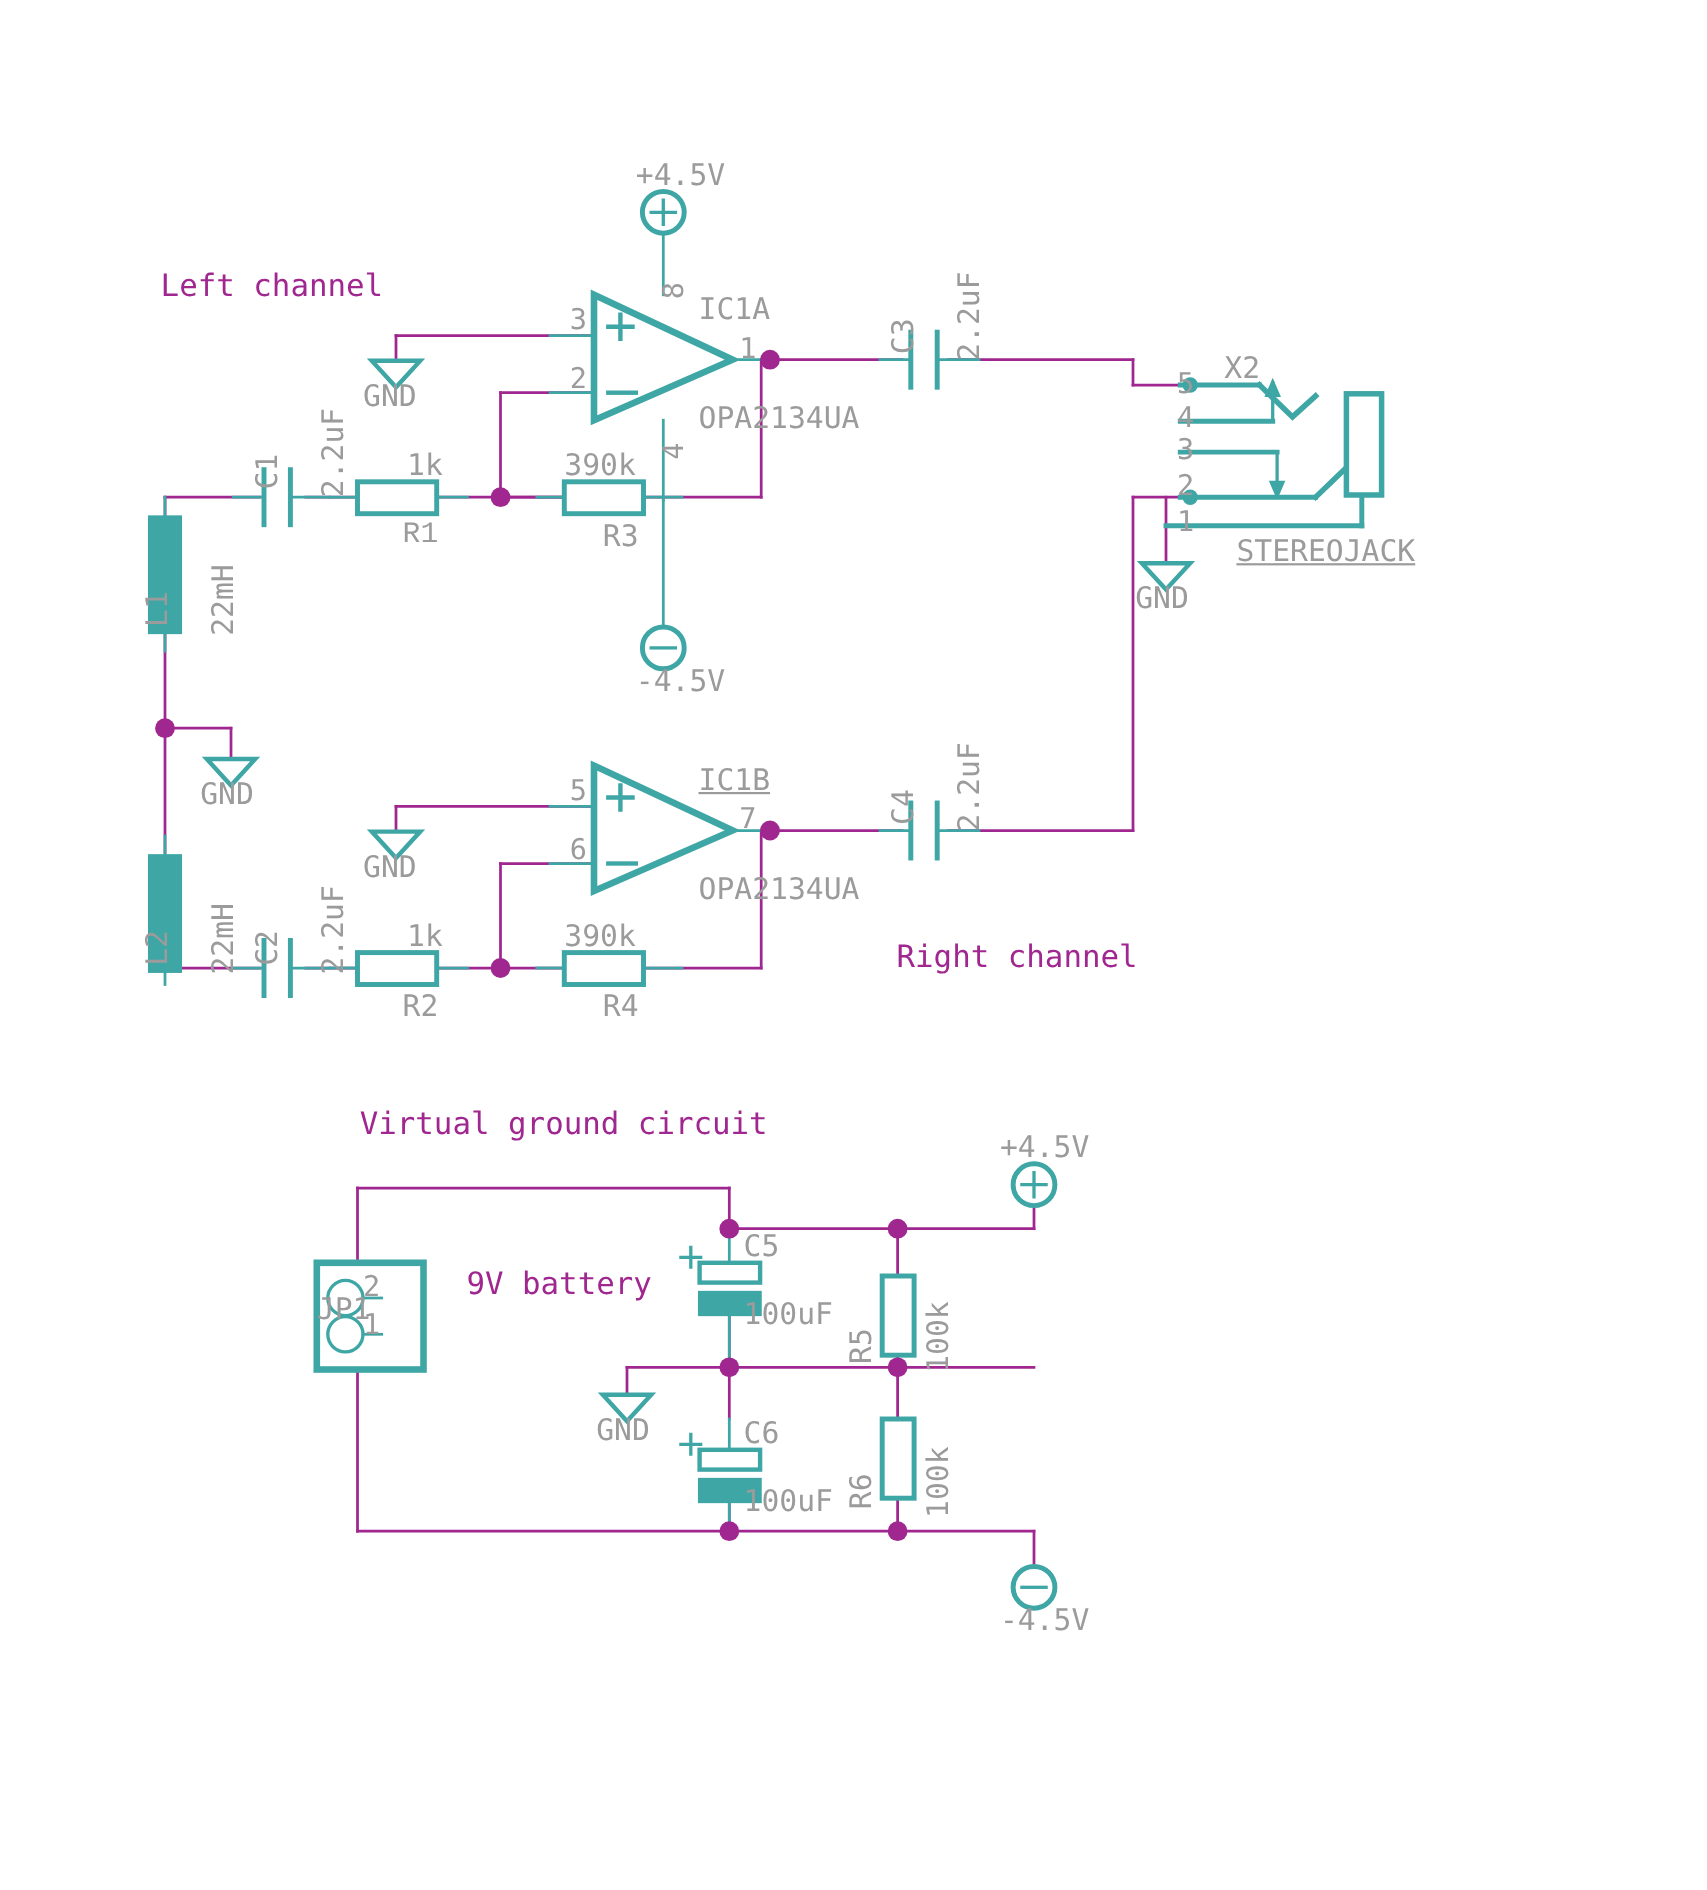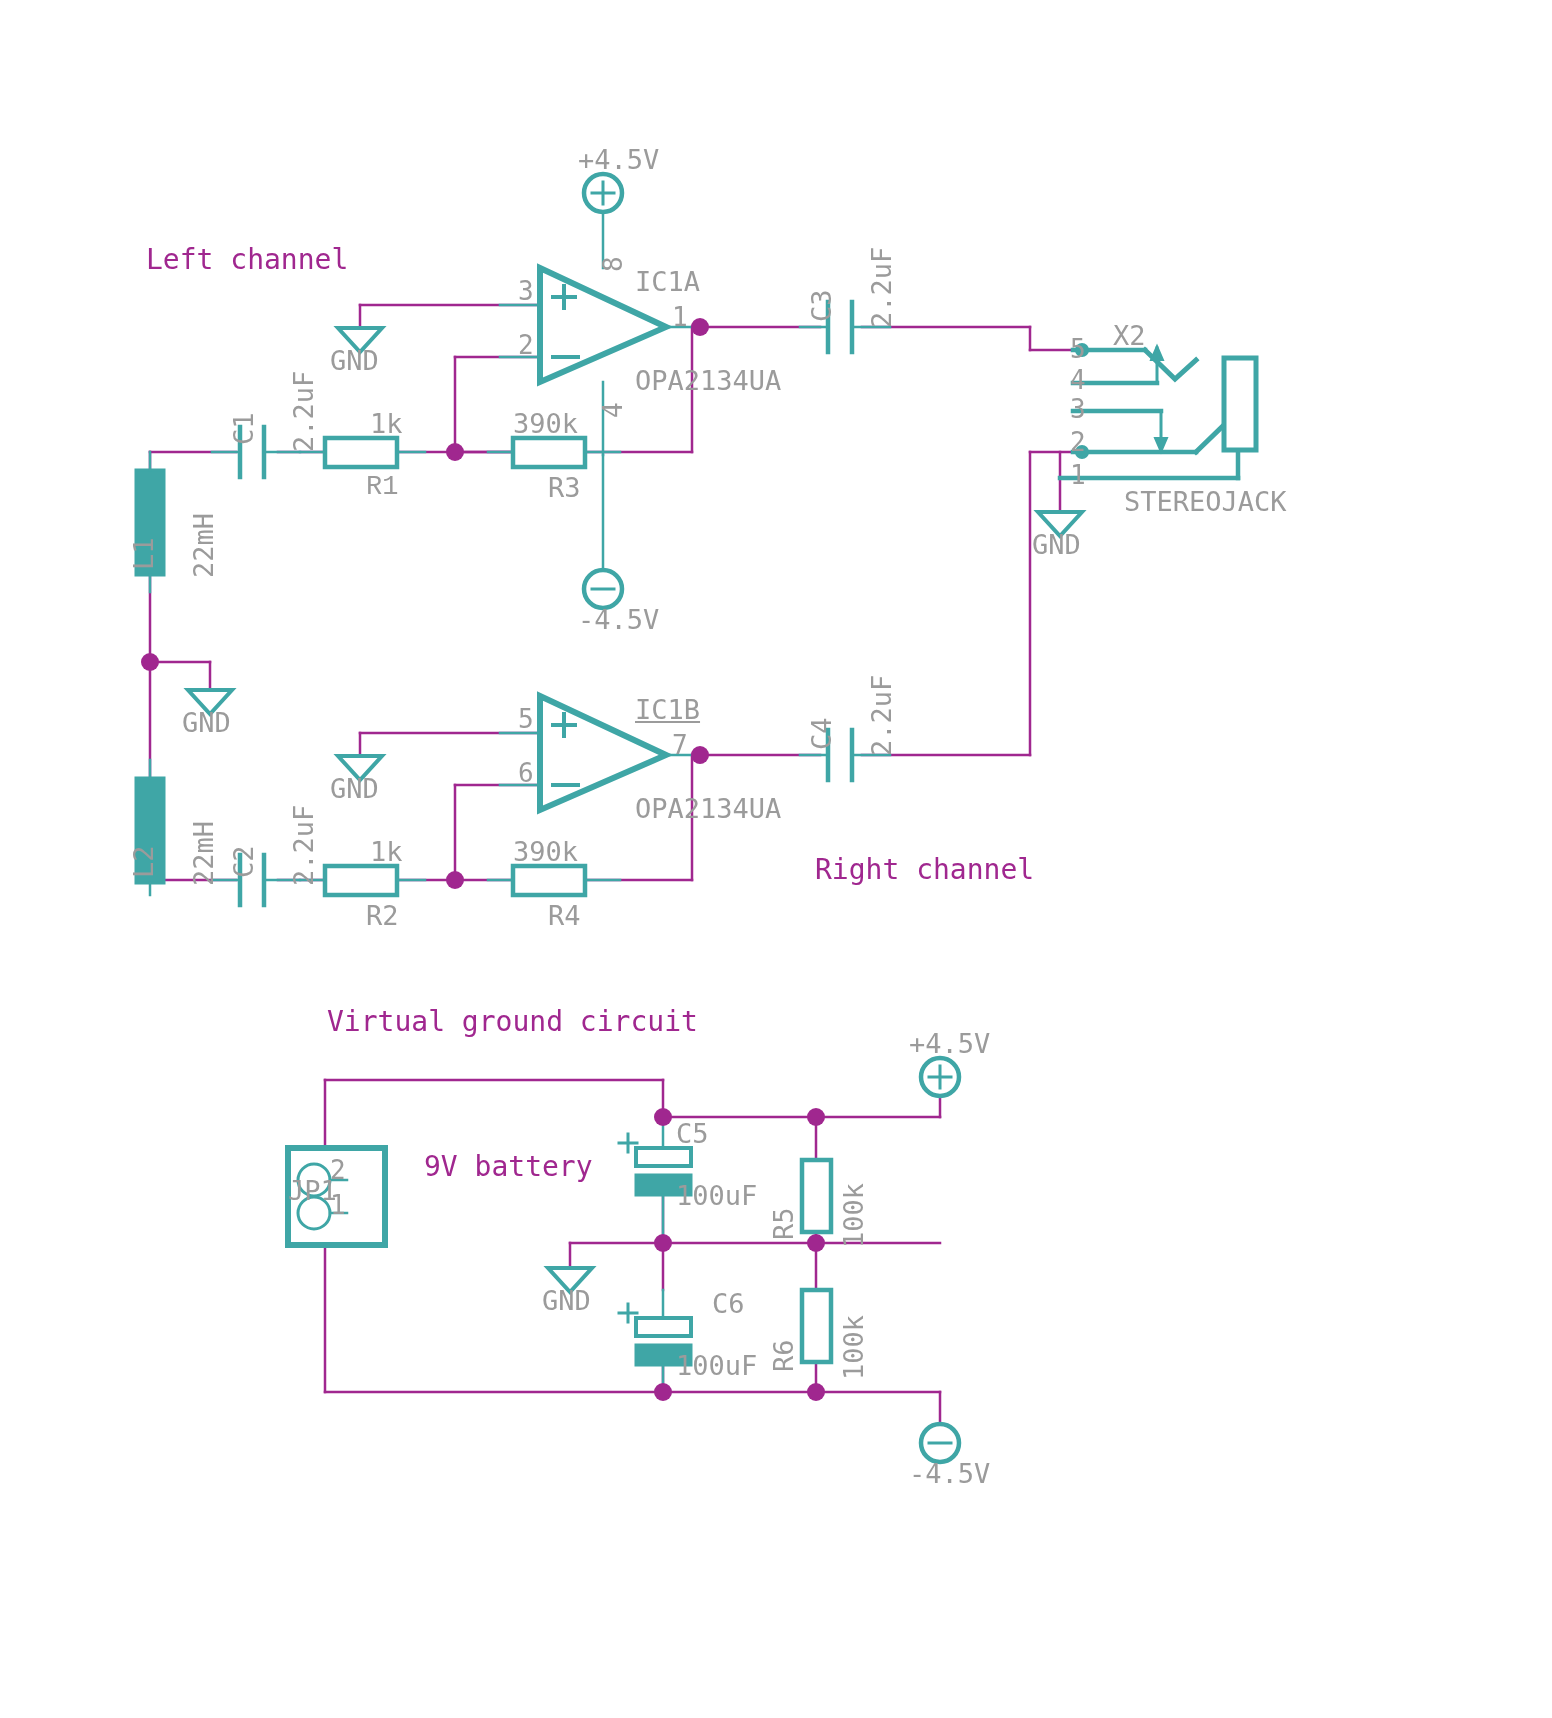--- a/index.html
+++ b/index.html
@@ -345,32 +345,32 @@
 <div class="lbl" style="left:366px;top:472px;font-family:Liberation Mono, monospace;">R1</div>
 <div class="lbl" style="left:513px;top:408px;">390k</div>
 <div class="lbl" style="left:548px;top:472px;">R3</div>
 
 <div class="lbl" style="left:370px;top:836px;">1k</div>
 <div class="lbl" style="left:366px;top:900px;">R2</div>
 <div class="lbl" style="left:513px;top:836px;">390k</div>
 <div class="lbl" style="left:548px;top:900px;">R4</div>
 
 <div class="lbl" style="left:1113px;top:320px;">X2</div>
-<div class="lbl" style="left:1124px;top:486px;">STEREOJACK</div>
+<div class="lbl" style="left:1124px;top:486px;text-decoration:underline;">STEREOJACK</div>
 <div class="pin" style="left:1070px;top:334px;">5</div>
 <div class="pin" style="left:1070px;top:365px;">4</div>
 <div class="pin" style="left:1070px;top:394px;">3</div>
 <div class="pin" style="left:1070px;top:427px;">2</div>
 <div class="pin" style="left:1070px;top:460px;">1</div>
 
 <div class="lbl" style="left:288px;top:1175px;text-align:right;">JP1</div>
 <div class="pin" style="left:330px;top:1155px;">2</div>
 <div class="pin" style="left:330px;top:1190px;">1</div>
 
 <div class="lbl" style="left:676px;top:1118px;">C5</div>
 <div class="lbl" style="left:676px;top:1180px;">100uF</div>
-<div class="lbl" style="left:676px;top:1288px;margin-left:36px;">C6</div>
+<div class="lbl" style="left:676px;top:1288px;">C6</div>
 <div class="lbl" style="left:676px;top:1350px;">100uF</div>
 
 <div class="lbl vert" style="left:768px;top:1240px;">R5</div>
 <div class="lbl vert" style="left:838px;top:1248px;">100k</div>
 <div class="lbl vert" style="left:768px;top:1372px;">R6</div>
 <div class="lbl vert" style="left:838px;top:1380px;">100k</div>
 
 </body></html>

